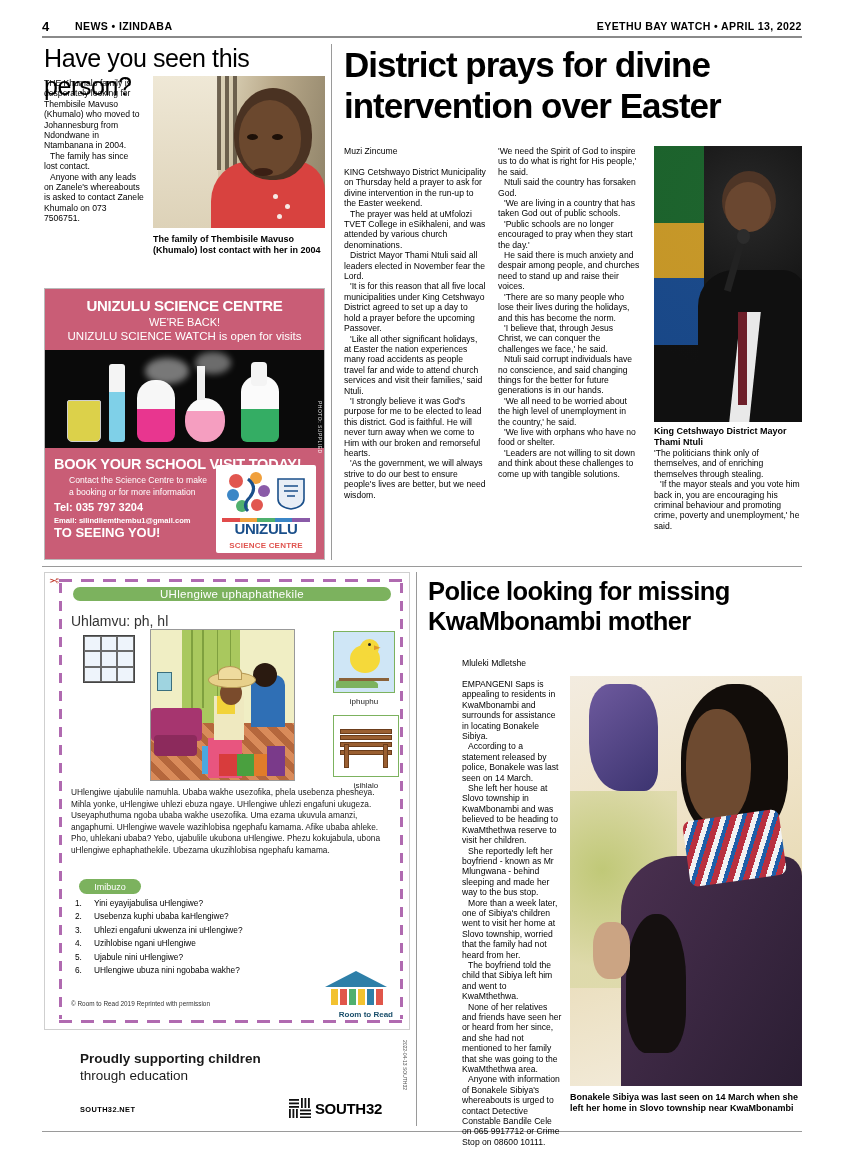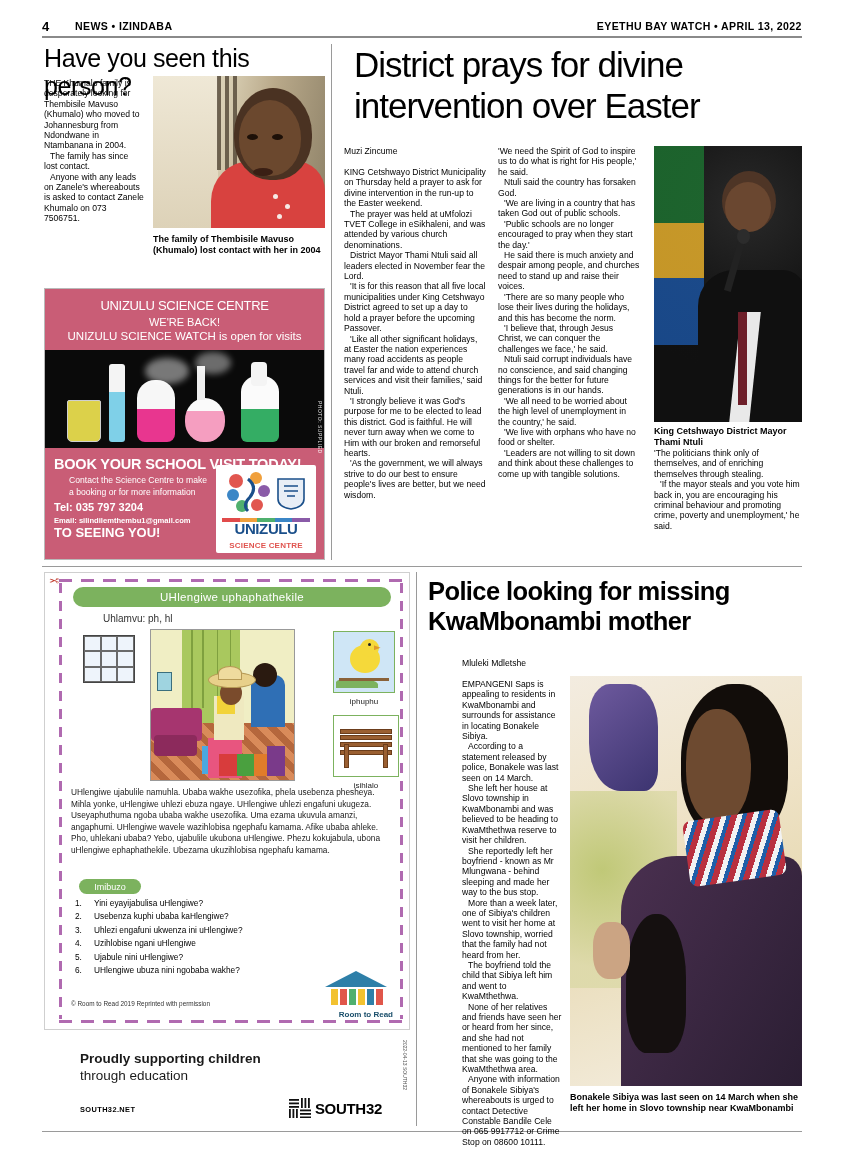--- a/index.html
+++ b/index.html
@@ -76,21 +76,21 @@
   .kid-mouth { position: absolute; width: 20px; height: 8px; border-radius: 50%; background: #3a1f14; }
   .kid-shirt { position: absolute; left: 34%; bottom: 0; width: 66%; height: 44%; background: #d8423f; border-radius: 40px 30px 0 0; }
   .kid-dot { position: absolute; width: 5px; height: 5px; border-radius: 50%; background: #f6eae6; }
 
   
   .ad {
     position: absolute; left: 44px; top: 288px; width: 281px; height: 272px;
     background: #c95d76; border: 1px solid #b9b9b9; overflow: hidden;
   }
   .ad-top { padding: 7px 8px 6px; text-align: center; color: #fff; }
-  .ad-t1 { font-size: 13px; font-weight: normal; letter-spacing: -0.3px; line-height: 19px; }
+  .ad-t1 { font-size: 15px; font-weight: bold; letter-spacing: -0.3px; line-height: 19px; }
   .ad-t2 { font-size: 11px; font-weight: normal; line-height: 14px; }
   .ad-t3 { font-size: 11.5px; line-height: 15px; }
   .ad-photo { position: relative; height: 98px; background: #0a0a0a; overflow: hidden; }
   .beaker { position: absolute; bottom: 6px; }
   .ad-rot {
     position: absolute; right: 1px; top: 112px; font-size: 5px; color: #fff;
     writing-mode: vertical-rl; letter-spacing: 0.5px; opacity: .85;
   }
   .ad-book { color: #fff; font-size: 14.5px; font-weight: bold; padding: 8px 9px 2px; letter-spacing: -0.2px; }
   .ad-body { color: #fff; font-size: 8.6px; line-height: 12px; padding: 0 24px; }
@@ -102,22 +102,22 @@
     background: #fff; border-radius: 2px; overflow: hidden;
   }
   .uz-name { position: absolute; left: 0; right: 0; bottom: 16px; text-align: center; font-size: 15px; font-weight: bold; color: #1a4f8a; letter-spacing: -0.4px; }
   .uz-sub { position: absolute; left: 0; right: 0; bottom: 3px; text-align: center; font-size: 8px; font-weight: bold; color: #e0544f; letter-spacing: 0.2px; }
   .uz-bar { position: absolute; left: 6px; right: 6px; bottom: 31px; height: 4px; background: linear-gradient(90deg,#e14b4b 0 20%,#f0a03c 20% 40%,#4fb06e 40% 60%,#3b86c6 60% 80%,#8a5ba8 80% 100%); }
   .uz-swirl { position: absolute; left: 8px; top: 6px; width: 52px; height: 44px; }
   .uz-crest { position: absolute; right: 10px; top: 12px; width: 30px; height: 34px; }
 
   
   .hdl-main {
-    position: absolute; left: 354px; top: 44px; width: 458px;
-    font-size: 35px; line-height: 41px; font-weight: normal; letter-spacing: -1px;
+    position: absolute; left: 344px; top: 44px; width: 458px;
+    font-size: 35px; line-height: 41px; font-weight: bold; letter-spacing: -1px;
   }
   .col { position: absolute; }
   .mc1 { left: 344px; top: 146px; width: 142px; }
   .mc2 { left: 498px; top: 146px; width: 142px; }
   .mc3 { left: 654px; top: 448px; width: 148px; }
 
   .mayor-photo {
     position: absolute; left: 654px; top: 146px; width: 148px; height: 276px;
     overflow: hidden; background: #151515;
   }
@@ -141,26 +141,26 @@
     background: #ffffff; border: 1px solid #cfcfcf;
   }
   .rtr-dash-t, .rtr-dash-b { position: absolute; left: 14px; right: 6px; height: 3px;
     background: repeating-linear-gradient(90deg,#b06ab0 0 13px, transparent 13px 22px); }
   .rtr-dash-t { top: 6px; } .rtr-dash-b { bottom: 6px; }
   .rtr-dash-l, .rtr-dash-r { position: absolute; top: 10px; bottom: 10px; width: 3px;
     background: repeating-linear-gradient(180deg,#b06ab0 0 10px, transparent 10px 18px); }
   .rtr-dash-l { left: 14px; } .rtr-dash-r { right: 6px; }
   .scissors { position: absolute; left: 4px; top: 1px; font-size: 12px; color: #c0392b; transform: scaleX(-1); }
   .rtr-title {
-    position: absolute; left: 28px; right: 18px; top: 14px; height: 20px;
+    position: absolute; left: 28px; right: 18px; top: 14px; height: 14px;
     background: #7cb25e; border-radius: 10px; color: #fff;
     display: flex; align-items: center; justify-content: center;
     font-size: 11.5px; letter-spacing: 0.3px;
   }
-  .rtr-sub { position: absolute; left: 26px; top: 40px; font-size: 10px; color: #333; margin-left: 32px; }
+  .rtr-sub { position: absolute; left: 26px; top: 40px; font-size: 14px; color: #333; }
   .rtr-grid {
     position: absolute; left: 38px; top: 62px; width: 52px; height: 48px;
     display: grid; grid-template-columns: repeat(3,1fr); grid-template-rows: repeat(3,1fr);
     border: 1.4px solid #444;
   }
   .rtr-grid div { border: .7px solid #6a6a6a; background: #eef4fb; }
   .rtr-scene {
     position: absolute; left: 105px; top: 56px; width: 145px; height: 152px;
     border: 1px solid #999; overflow: hidden; background: #c9d98c;
   }

